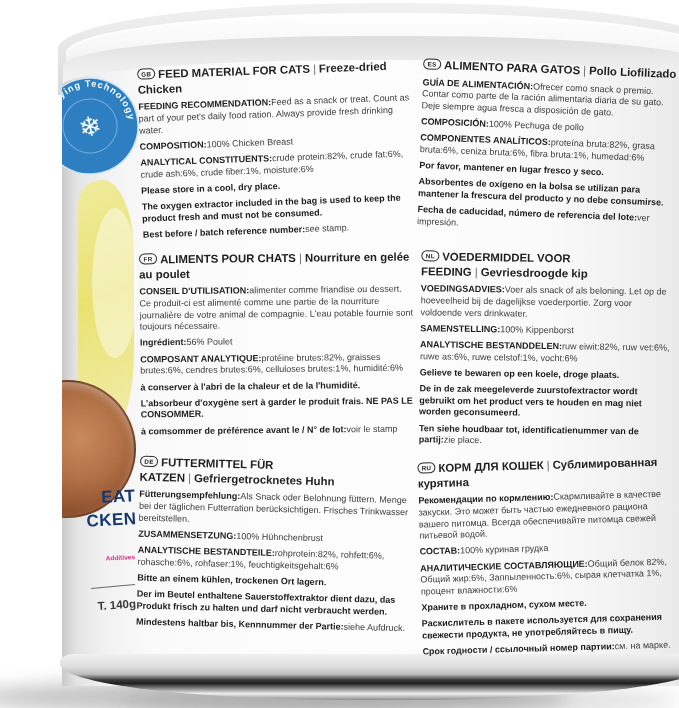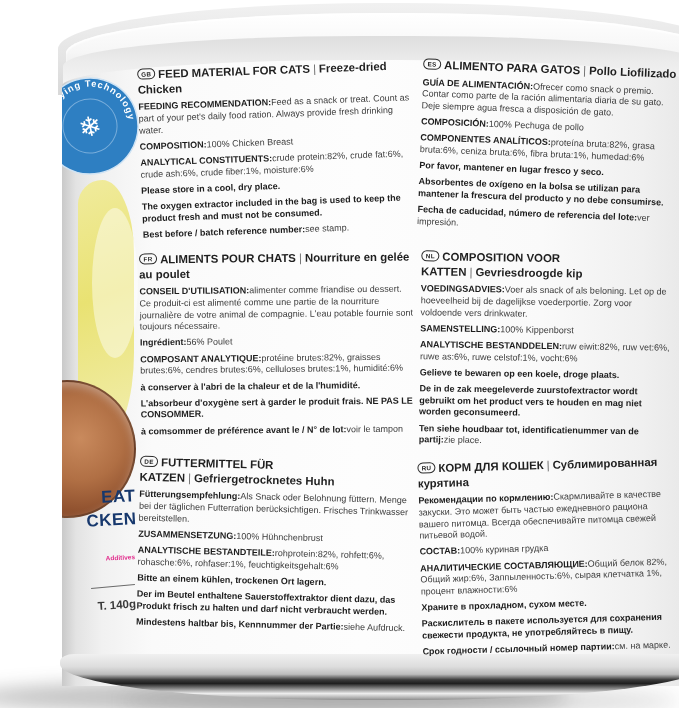--- a/index.html
+++ b/index.html
@@ -146,27 +146,27 @@
   <section class="lang-section s2">
     <div class="sec-header">
       <span class="lang-badge">FR</span><span class="sec-title">ALIMENTS POUR CHATS</span><span class="sec-sep">|</span><span class="sec-subtitle">Nourriture en gelée au poulet</span>
     </div>
     <div class="sec-paras">
           <p class="para"><span class="b">CONSEIL D'UTILISATION:</span><span class="r">alimenter comme friandise ou dessert. Ce produit-ci est alimenté comme une partie de la nourriture journalière de votre animal de compagnie. L'eau potable fournie sont toujours nécessaire.</span></p>
           <p class="para"><span class="b">Ingrédient:</span><span class="r">56% Poulet</span></p>
           <p class="para"><span class="b">COMPOSANT ANALYTIQUE:</span><span class="r">protéine brutes:82%, graisses brutes:6%, cendres brutes:6%, celluloses brutes:1%, humidité:6%</span></p>
           <p class="para"><span class="b">à conserver à l'abri de la chaleur et de la l'humidité.</span><span class="r"></span></p>
           <p class="para"><span class="b">L'absorbeur d'oxygène sert à garder le produit frais. NE PAS LE CONSOMMER.</span><span class="r"></span></p>
-          <p class="para"><span class="b">à comsommer de préférence avant le / N° de lot:</span><span class="r">voir le tampon</span></p>
+          <p class="para"><span class="b">à comsommer de préférence avant le / N° de lot:</span><span class="r">voir le stamp</span></p>
         </div>
   </section>
 
   <section class="lang-section s3">
     <div class="sec-header">
-      <span class="lang-badge">NL</span><span class="sec-title">COMPOSITION VOOR KATTEN</span><span class="sec-sep">|</span><span class="sec-subtitle">Gevriesdroogde kip</span>
+      <span class="lang-badge">NL</span><span class="sec-title">VOEDERMIDDEL VOOR FEEDING</span><span class="sec-sep">|</span><span class="sec-subtitle">Gevriesdroogde kip</span>
     </div>
     <div class="sec-paras">
           <p class="para"><span class="b">VOEDINGSADVIES:</span><span class="r">Voer als snack of als beloning. Let op de hoeveelheid bij de dagelijkse voederportie. Zorg voor voldoende vers drinkwater.</span></p>
           <p class="para"><span class="b">SAMENSTELLING:</span><span class="r">100% Kippenborst</span></p>
           <p class="para"><span class="b">ANALYTISCHE BESTANDDELEN:</span><span class="r">ruw eiwit:82%, ruw vet:6%, ruwe as:6%, ruwe celstof:1%, vocht:6%</span></p>
           <p class="para"><span class="b">Gelieve te bewaren op een koele, droge plaats.</span><span class="r"></span></p>
           <p class="para"><span class="b">De in de zak meegeleverde zuurstofextractor wordt gebruikt om het product vers te houden en mag niet worden geconsumeerd.</span><span class="r"></span></p>
           <p class="para"><span class="b">Ten siehe houdbaar tot, identificatienummer van de partij:</span><span class="r">zie place.</span></p>
         </div>
   </section>

